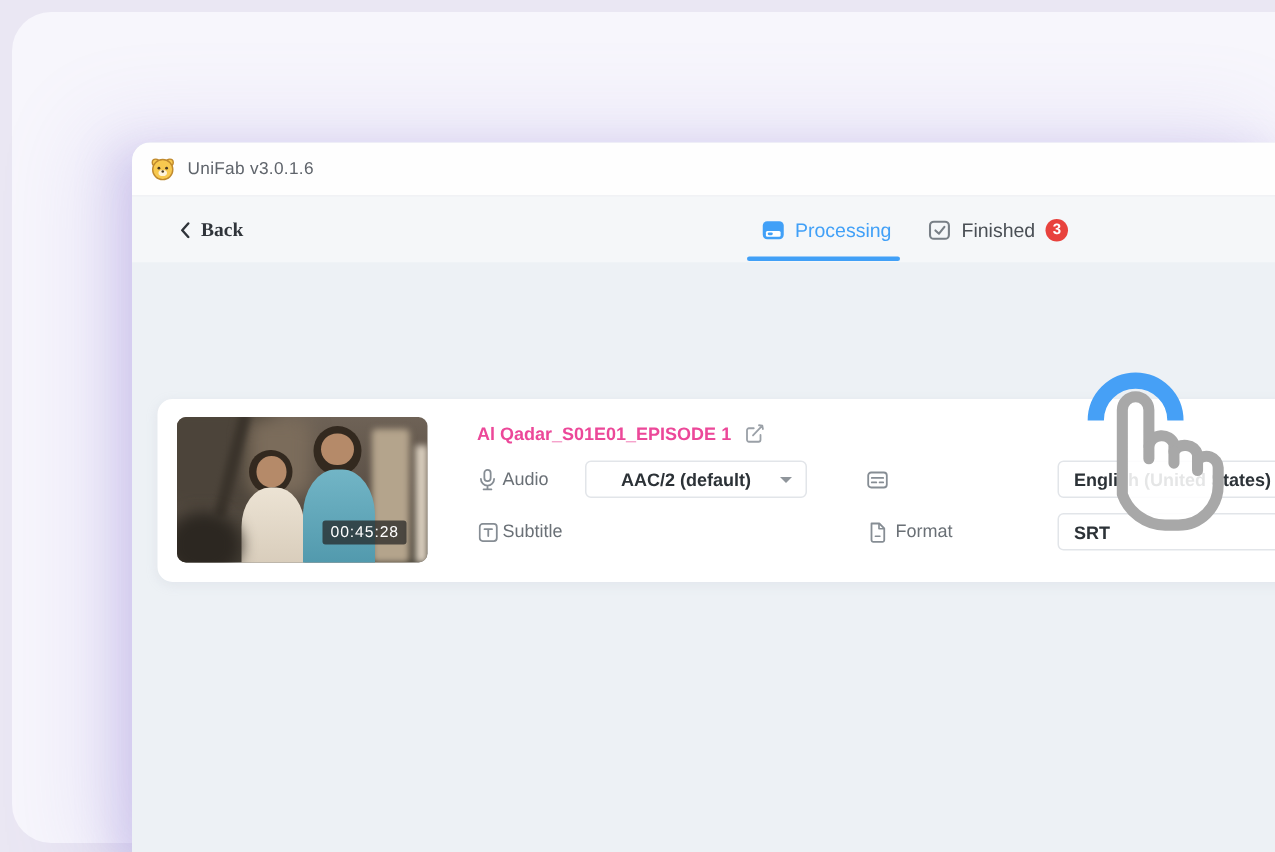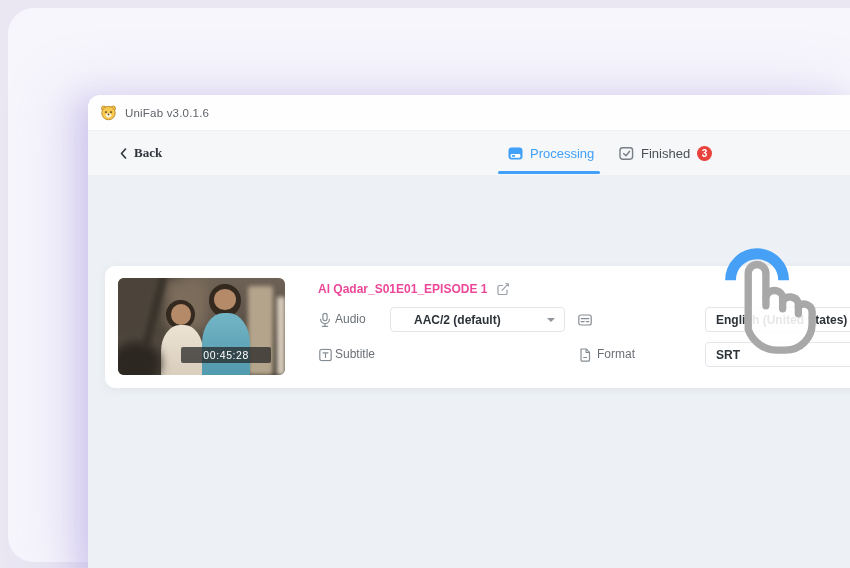--- a/index.html
+++ b/index.html
@@ -74,21 +74,21 @@
   .thumb .darkfg { position:absolute; left:-4%; bottom:-10%; width:30%; height:45%; background:#2c2721; filter:blur(5px); border-radius:50%; }
   .hair  { position:absolute; border-radius:50%; background:#33291f; }
   .face  { position:absolute; border-radius:50%; background:#b58a69; }
   .body1 { position:absolute; left:26%; top:48%; width:25%; height:60%; border-radius:45% 45% 0 0;
            background:linear-gradient(180deg,#ece3d4,#d6cab8); filter:blur(.5px); }
   .body2 { position:absolute; left:50%; top:36%; width:29%; height:70%; border-radius:45% 45% 0 0;
            background:linear-gradient(180deg,#72b5c6,#4f97ab); filter:blur(.5px); }
   .duration {
     position:absolute; right:14px; bottom:12px;
     background:rgba(35,35,35,.72); color:#fff;
-    font-size:10.5px; letter-spacing:.6px; padding:2px 22px; border-radius:2px;
+    font-size:10.5px; letter-spacing:.6px; padding:2px 5px; border-radius:2px;
   }
   .title-row {
     position:absolute; left:213px; top:15px; height:15px;
     display:flex; align-items:center; gap:9px;
   }
   .task-title { font-size:12px; font-weight:600; color:#ec4899; }
   .edit-btn { width:14px; height:14px; cursor:pointer; display:flex; }
 
   .frow { position:absolute; height:25px; }
   .row1 { top:41px; } .row2 { top:76px; }
@@ -100,21 +100,21 @@
     font-size:12px; font-weight:700; color:#2c3237;
     display:flex; align-items:center; padding:0 10px; cursor:pointer;
     white-space:nowrap; overflow:hidden;
   }
   .caret {
     position:absolute; right:9px; top:50%; margin-top:-2px;
     width:0; height:0;
     border-left:4px solid transparent; border-right:4px solid transparent;
     border-top:4.5px solid #8f959b;
   }
-  .sel-left   { left:285px; width:175px;padding-left:23px; }
+  .sel-left   { left:285px; width:148px;padding-left:23px; }
   .icon-col2  { left:473px; }
   .label-col1 { left:230px; }
   .label-col2 { left:492px; }
   .field-right{ left:600px; width:185px; }
 
   .cursor { position:absolute; left:702px; top:237px; width:118px; height:118px; z-index:50; pointer-events:none; }
 </style>
 </head>
 <body>
 

